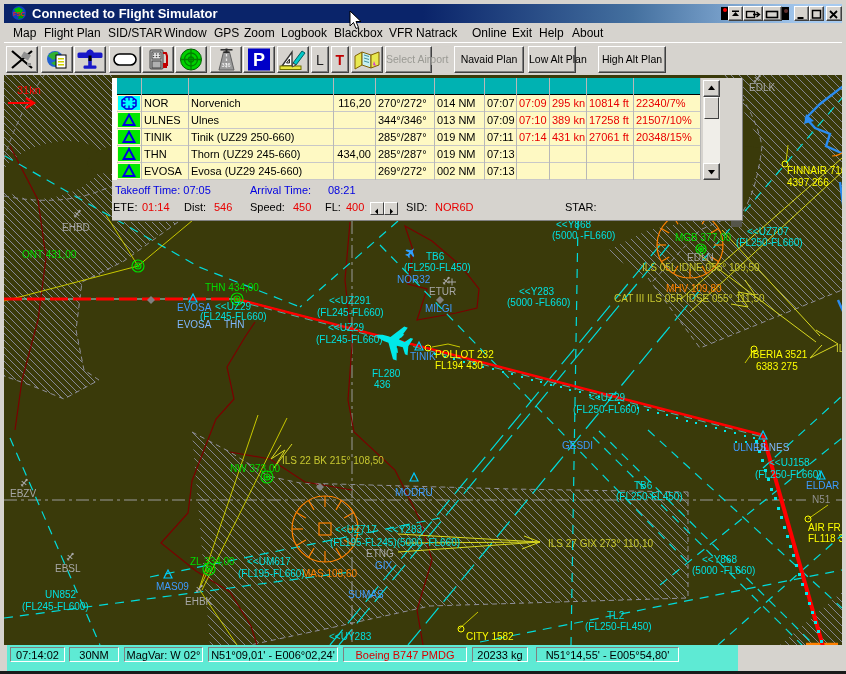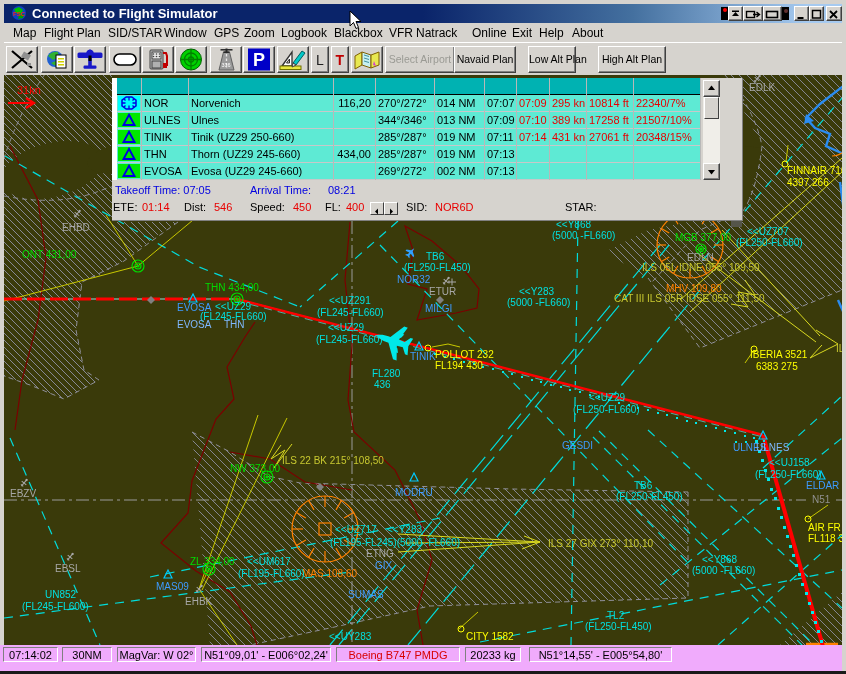--- a/index.html
+++ b/index.html
@@ -8,21 +8,21 @@
 #title .txt{position:absolute;left:28px;top:0}
 .tbtn{position:absolute;top:2px;height:15px;background:#D6D3CE;border:1px solid;border-color:#fff #404040 #404040 #fff;box-shadow:inset -1px -1px 0 #808080}
 #menu{position:absolute;left:4px;top:23px;width:838px;height:19px;font-size:12px;color:#000}
 #menu span{position:absolute;top:3px}
 #tools{position:absolute;left:4px;top:42px;width:838px;height:33px;border-top:1px solid #fff}
 .tb{position:absolute;top:3px;height:27px;background:#D6D3CE;border:1px solid;border-color:#fff #404040 #404040 #fff;box-shadow:inset -1px -1px 0 #808080,inset 1px 1px 0 #D6D3CE}
 .tb svg{position:absolute;left:0;top:0}
 .txtb{font-size:10.5px;color:#000;text-align:center;line-height:25px;white-space:nowrap}
 #map{position:absolute;left:4px;top:75px;width:838px;height:570px;background:#3A3A0A;overflow:hidden}
 #panel{position:absolute;left:112px;top:78px;width:631px;height:143px;background:#D6D3CE;border-right:1px solid #808080;border-bottom:1px solid #808080}
-#status{position:absolute;left:0;top:645px;width:842px;height:26px;background:#f0abfc;font-size:11px}
+#status{position:absolute;left:7px;top:645px;width:731px;height:26px;background:#5eead4;font-size:11px}
 .sc{position:absolute;top:2px;height:15px;border:1px solid;border-color:#808080 #fff #fff #808080;text-align:center;line-height:14px;color:#000}
 .vg{position:absolute;top:0;width:1px;height:102px;background:#B8B8B8}
 .hv{position:absolute;top:0;width:1px;height:17px;background:#006A6A}
 .sbb{position:absolute;width:17px;height:17px;background:#D6D3CE;border:1px solid;border-color:#fff #404040 #404040 #fff;box-shadow:inset -1px -1px 0 #808080}
 .spb{position:absolute;width:14px;height:13px;background:#D6D3CE;border:1px solid;border-color:#fff #404040 #404040 #fff}
 .rd{color:#E80000}
 #blackstrip{position:absolute;left:0;top:671px;width:846px;height:3px;background:#1a1a1a}
 </style></head>
 <body>
 <div id="w">
@@ -174,22 +174,22 @@
       </div>
     <div class="tb" style="left:347px;width:32px">
         <svg width="30" height="25">
           <path d="M3 9 L10 5 L10 18 L3 22 Z" fill="#E8E850" stroke="#806000"></path>
           <path d="M10 5 L19 8 L19 21 L10 18 Z" fill="#C8F0F0" stroke="#806000"></path>
           <path d="M19 8 L27 5 L27 18 L19 21 Z" fill="#E8E850" stroke="#806000"></path>
           <path d="M12 8 L17 9.5 M12 11 L17 12.5 M12 14 L17 15.5" stroke="#4090A0" stroke-width="1"></path>
           <path d="M22 14 L24 19 L21 18 Z" fill="#D040D0"></path>
         </svg>
       </div>
-    <div class="tb txtb" style="left:381px;width:70px;color:#9a9a94">Select Airport</div>
-    <div class="tb txtb" style="left:450px;width:62px">Navaid Plan</div>
+    <div class="tb txtb" style="left:381px;width:47px;color:#9a9a94">Select Airport</div>
+    <div class="tb txtb" style="left:450px;width:70px">Navaid Plan</div>
     <div class="tb txtb" style="left:524px;width:48px">Low Alt Plan</div>
     <div class="tb txtb" style="left:594px;width:68px">High Alt Plan</div>
   </div>
   <div id="map">
   <svg width="838" height="570" style="position:absolute;left:0;top:0">
   <defs>
     <pattern id="h1" width="7" height="7" patternUnits="userSpaceOnUse">
       <path d="M-1 -1 L8 8" stroke="#878994" stroke-width="1"></path>
     </pattern>
     <pattern id="h2" width="8" height="8" patternUnits="userSpaceOnUse">
@@ -578,21 +578,21 @@
     <g transform="translate(393,341) rotate(-71) scale(1.08)">
       <path d="M0,-16.5 C2.2,-13 2.8,-9 2.8,-5.5 L2.8,-3.5 L16,5.5 L16,9 L3,4.8 L2.6,10.5 L8,14.5 L8,17 L0,15 L-8,17 L-8,14.5 L-2.6,10.5 L-3,4.8 L-16,9 L-16,5.5 L-2.8,-3.5 L-2.8,-5.5 C-2.8,-9 -2.2,-13 0,-16.5 Z" fill="#00E8E8"></path>
       <path d="M5 2 L9 5 L9 8 L5 6 Z M-5 2 L-9 5 L-9 8 L-5 6 Z" fill="#00E8E8"></path>
     </g>
   </g>
   </svg>
   </div>
   <div id="panel">
     <div style="position:absolute;left:0;top:0;width:5px;height:102px;background:#fff"></div>
     <div style="position:absolute;left:5px;top:0;width:584px;height:17px;background:#00B2B2;border-bottom:1px solid #000"></div>
-    <div id="rows" style="position:absolute;left:5px;top:17px;width:584px;height:85px;background:#5eead4">
+    <div id="rows" style="position:absolute;left:5px;top:17px;width:584px;height:85px;background:#fef9c3">
         <div style="position:absolute;left:0;top:0px;width:584px;height:17px;border-bottom:1px solid #C8C8C8;font-size:11px;line-height:16px;color:#000">
           <span style="position:absolute;left:1px;top:1px;width:22px;height:14px;background:#00FFFF">
             <svg width="22" height="14" style="position:absolute;left:0;top:0">
               <path d="M8.2 1 L13.8 1 L18 4.2 L18 9.8 L13.8 13 L8.2 13 L4 9.8 L4 4.2 Z" fill="none" stroke="#0000E0" stroke-width="1.5"></path>
               <path d="M11 1 L11 4.5 M11 9.5 L11 13 M4 7 L7.5 7 M14.5 7 L18 7 M6 3 L7.5 4.5 M16 3 L14.5 4.5 M6 11 L7.5 9.5 M16 11 L14.5 9.5" stroke="#0000E0" stroke-width="1.3" fill="none"></path>
             </svg>
           </span>
           <span style="position:absolute;left:27px">NOR</span>
           <span style="position:absolute;left:74px">Norvenich</span>
           <span style="position:absolute;left:216px;width:38px;text-align:right">116,20</span>

